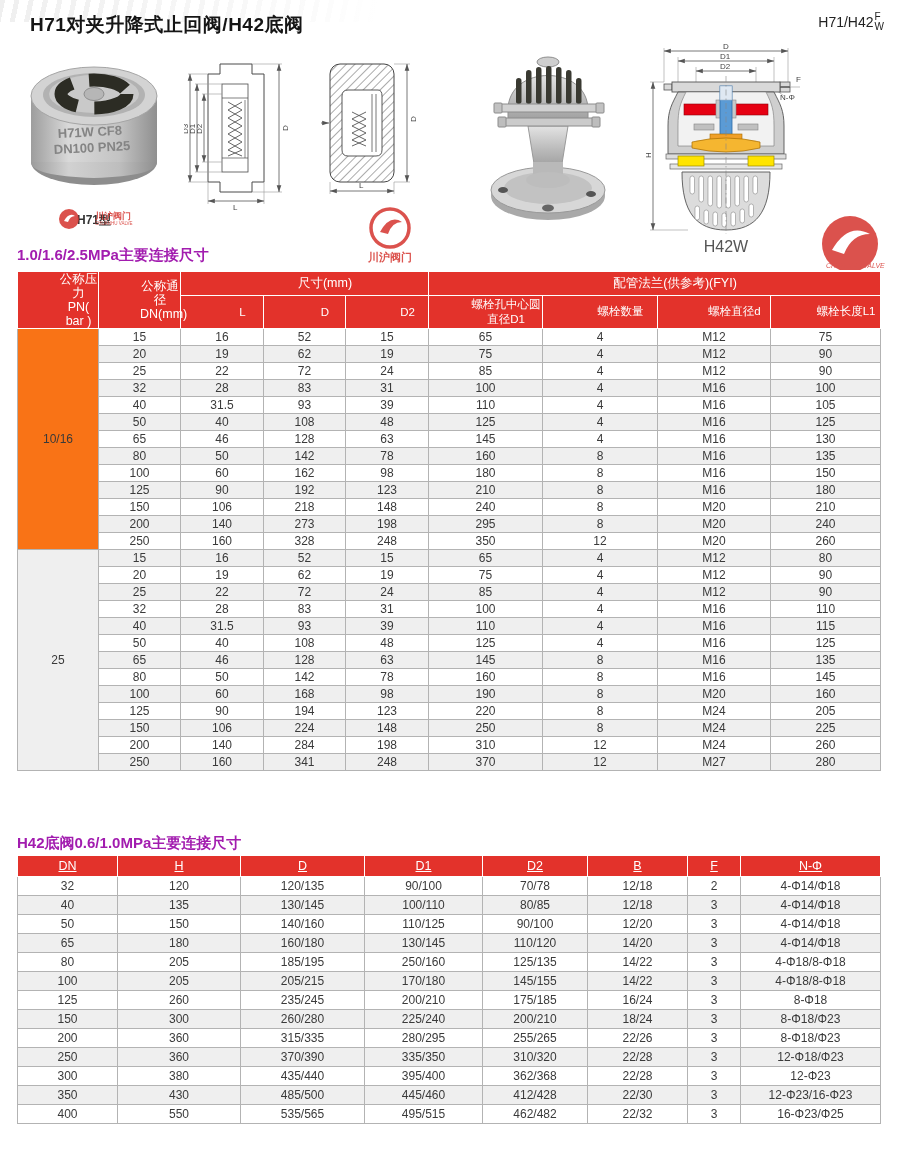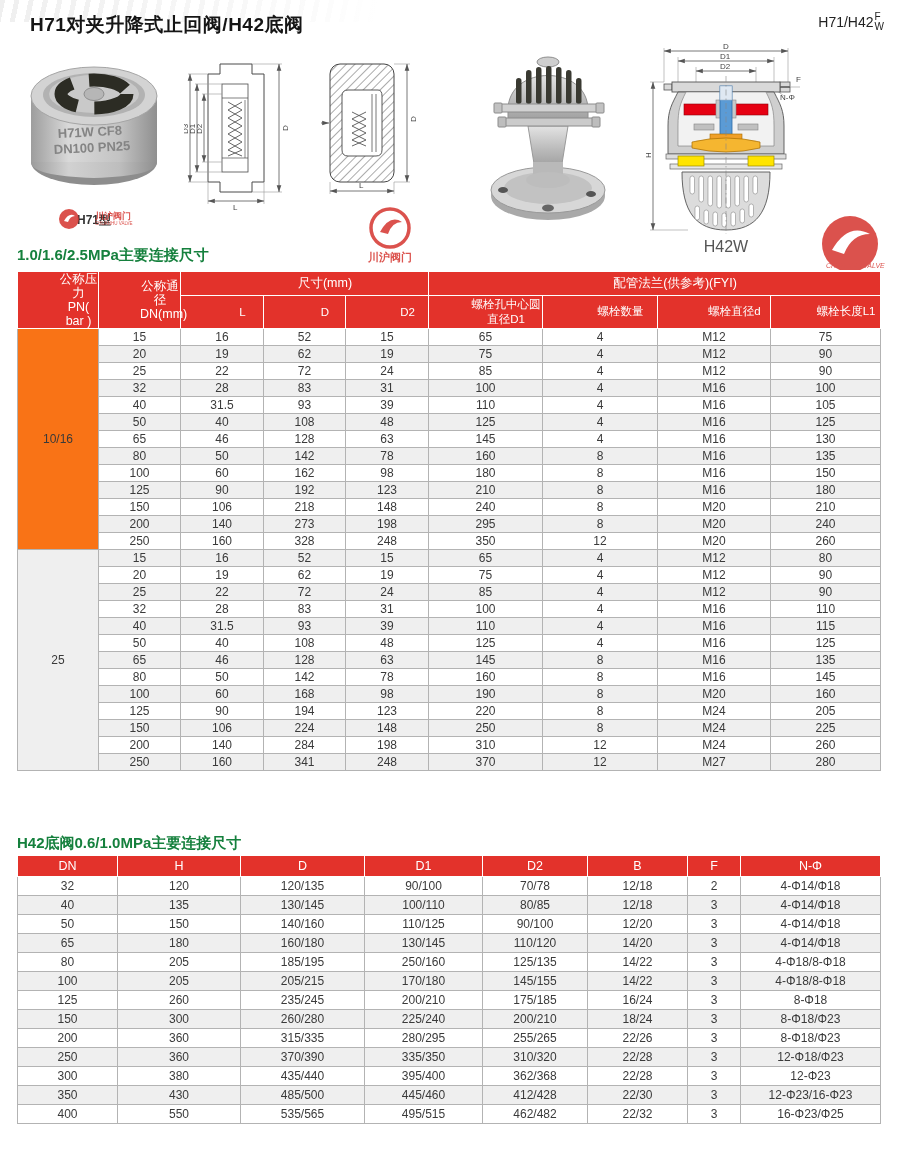--- a/index.html
+++ b/index.html
@@ -28,34 +28,34 @@
   .fig-caption{font-size:12px;font-weight:bold;color:#333;text-align:center;margin-top:10px;}
   .fig-caption2{font-size:16px;color:#555;text-align:center;margin-top:0;}
   svg text{font-family:"Liberation Sans","DejaVu Sans",sans-serif;}
   .dim{stroke:#555;stroke-width:.8;}
   .ext{stroke:#999;stroke-width:.6;}
   .outline{stroke:#4a4a4a;stroke-width:1;fill:none;}
   .dimtxt{font-size:8px;fill:#444;}
   .wm{position:absolute;opacity:.85;pointer-events:none;gap:12px;}
   .wm .cn{color:#d5352f;font-weight:bold;}
   
-  .section-title{position:absolute;left:17px;font-size:15px;font-weight:bold;color:#15803d;white-space:nowrap;}
+  .section-title{position:absolute;left:17px;font-size:15px;font-weight:bold;color:#a21caf;white-space:nowrap;}
   #t1-title{top:246px;}
   #t2-title{top:834px;}
   
   table{border-collapse:collapse;table-layout:fixed;position:absolute;left:17px;background:#fff;}
   #table1{top:271px;width:863px;}
   #table2{top:855px;width:863px;}
   th{
     background:#e3322b;color:#fff;font-weight:normal;border:1px solid #fff;
     padding:0;text-align:center;vertical-align:middle;
   }
   #table1 thead th{height:21px;font-size:12.5px;padding-left:41px;}
   #table1 thead .sub th,#table1 thead tr.subrow th{font-size:11.5px;}
-  #table2 thead th{height:20px;font-size:12.5px;}
+  #table2 thead th{height:20px;font-size:12.5px;text-decoration:underline;}
   td{
     border:1px solid #b3b3b3;text-align:center;vertical-align:middle;
     font-size:12px;color:#3a3a3a;height:16px;padding:0;background:#fff;
   }
   #table2 td{height:18px;font-size:12px;}
   tr.alt td{background:#efefef;}
   td.pn-cell{background:#f97316;font-size:12px;}
   .hdr2{line-height:14px;font-size:12.5px;}
 </style>
 </head>

